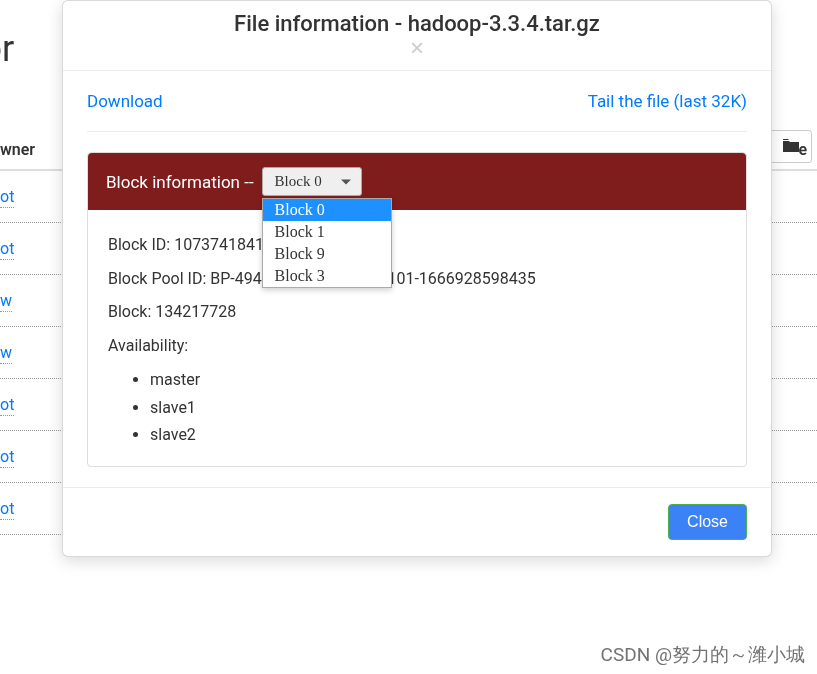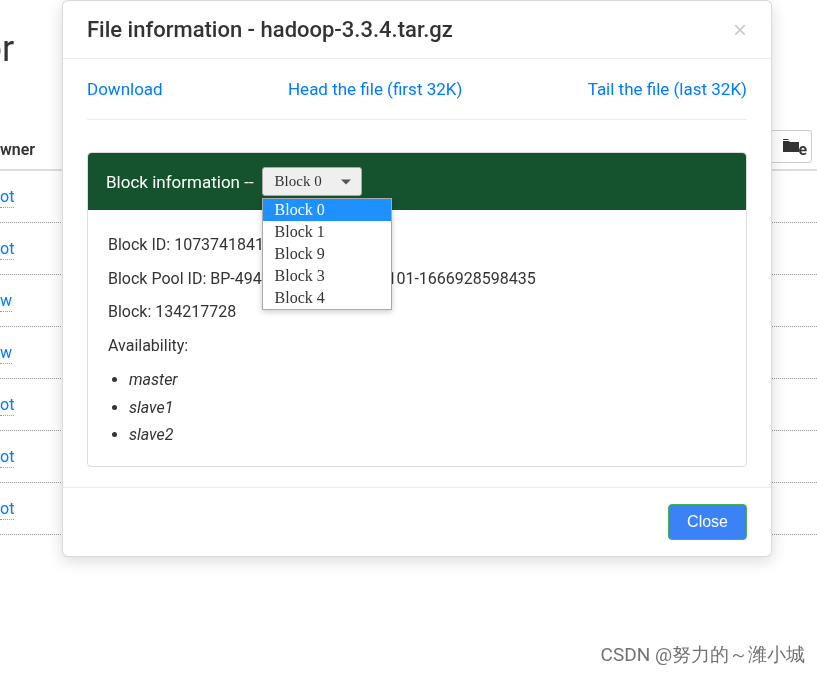--- a/index.html
+++ b/index.html
@@ -70,25 +70,26 @@
       top: 0;
       left: 62px;
       width: 710px;
       background: #fff;
       border: 1px solid rgba(0,0,0,0.15);
       border-radius: 6px;
       box-shadow: 0 4px 16px rgba(0,0,0,0.15);
       z-index: 100;
     }
     .modal-header {
-      padding: 16px 24px;
+      padding: 10px 24px;
       border-bottom: 1px solid #e9ecef;
       display: flex;
       justify-content: space-between;
       align-items: center;
+      flex-direction: column;
     }
     .modal-title {
       font-size: 22px;
       font-weight: 500;
       color: #333;
     }
     .close-x {
       font-size: 24px;
       color: #ccc;
       cursor: pointer;
@@ -97,36 +98,36 @@
       border: none;
     }
     .modal-body {
       padding: 20px 24px;
     }
     .link-row {
       display: flex;
       justify-content: space-between;
       padding: 0 0 20px 0;
       border-bottom: 1px solid #e9ecef;
-      margin-bottom: 32px;
+      margin-bottom: 20px;
     }
     .link-row a {
       color: #007bff;
       text-decoration: none;
       font-size: 17px;
       cursor: pointer;
     }
     .panel {
       border: 1px solid #ddd;
       border-radius: 4px;
       overflow: visible;
       position: relative;
     }
     .panel-header {
-      background: #14532d;
+      background: #7f1d1d;
       color: #fff;
       padding: 14px 18px;
       font-size: 17px;
       display: flex;
       align-items: center;
       gap: 8px;
       border-radius: 4px 4px 0 0;
     }
     .select-wrap {
       position: relative;
@@ -175,24 +176,23 @@
       background: #1e90ff;
       color: #fff;
     }
     .panel-body {
       padding: 18px 20px;
       font-size: 16px;
       color: #333;
       line-height: 2.1;
     }
     .panel-body ul {
-      margin-left: 21px;
+      margin-left: 42px;
       line-height: 1.7;
       margin-top: 4px;
-      font-style: italic;
     }
     .modal-footer {
       padding: 16px 24px;
       border-top: 1px solid #e9ecef;
       display: flex;
       justify-content: flex-end;
     }
     .btn-close {
       background: #3b82f6;
       color: #fff;
@@ -237,34 +237,32 @@
 </div>
 
 <div class="modal">
   <div class="modal-header">
     <div class="modal-title">File information - hadoop-3.3.4.tar.gz</div>
     <button class="close-x">×</button>
   </div>
   <div class="modal-body">
     <div class="link-row">
       <a>Download</a>
-      <a>Head the file (first 32K)</a>
       <a>Tail the file (last 32K)</a>
     </div>
     <div class="panel">
       <div class="panel-header">
         <span>Block information --</span>
         <div class="select-wrap">
           <div class="select-box">Block 0</div>
           <div class="dropdown-list">
             <div class="option selected">Block 0</div>
             <div class="option">Block 1</div>
             <div class="option">Block 9</div>
             <div class="option">Block 3</div>
-            <div class="option">Block 4</div>
           </div>
         </div>
       </div>
       <div class="panel-body">
         <div><span>Block ID: </span><span>1073741841</span></div>
         <div><span>Block Pool ID: </span><span>BP-494</span><span style="visibility:hidden">XXXXXXXXX</span><span>58.1.101-1666928598435</span></div>
         <div><span>Block: </span><span>134217728</span></div>
         <div>Availability:</div>
         <ul>
           <li>master</li>

